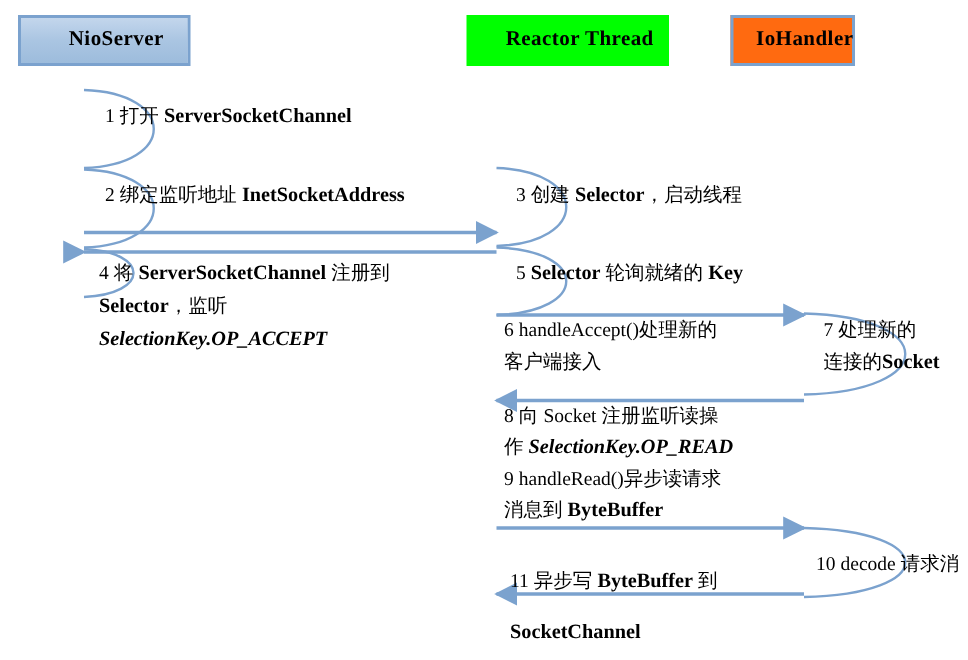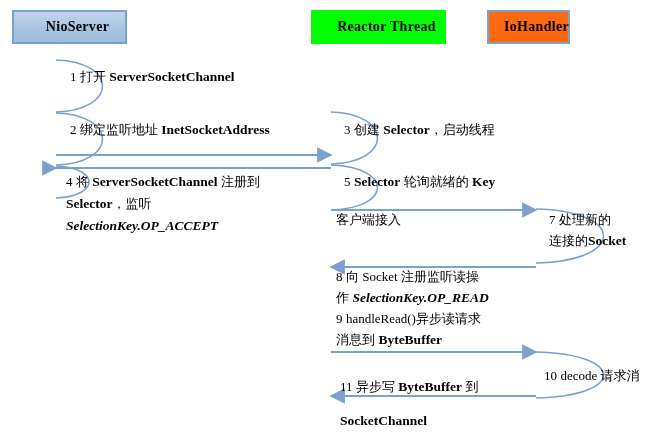--- a/index.html
+++ b/index.html
@@ -178,20 +178,24 @@
 
   <div class="msg" style="left:344px; top:171px;">
     <span class="num">5</span>
     <span class="mono">Selector</span>
     <span class="cn">轮询就绪的</span>
     <span class="mono">Key</span>
   </div>
 
   <div class="msg" style="left:336px; top:210px; line-height:20px;">
     <div>
+      <span class="num">6</span>
+      <span class="plain">handleAccept()</span><span class="cn">处理新的</span>
+    </div>
+    <div>
       <span class="cn">客户端接入</span>
     </div>
   </div>
 
   <div class="msg" style="left:549px; top:210px; line-height:20px;">
     <div>
       <span class="num">7</span>
       <span class="cn">处理新的</span>
     </div>
     <div>

